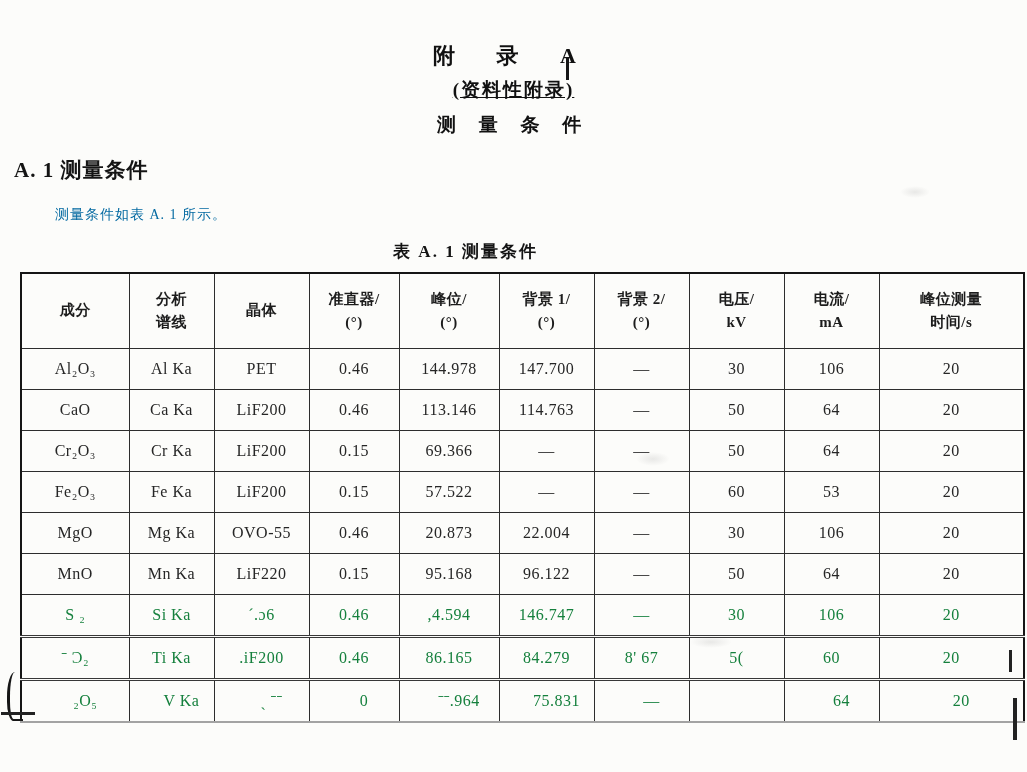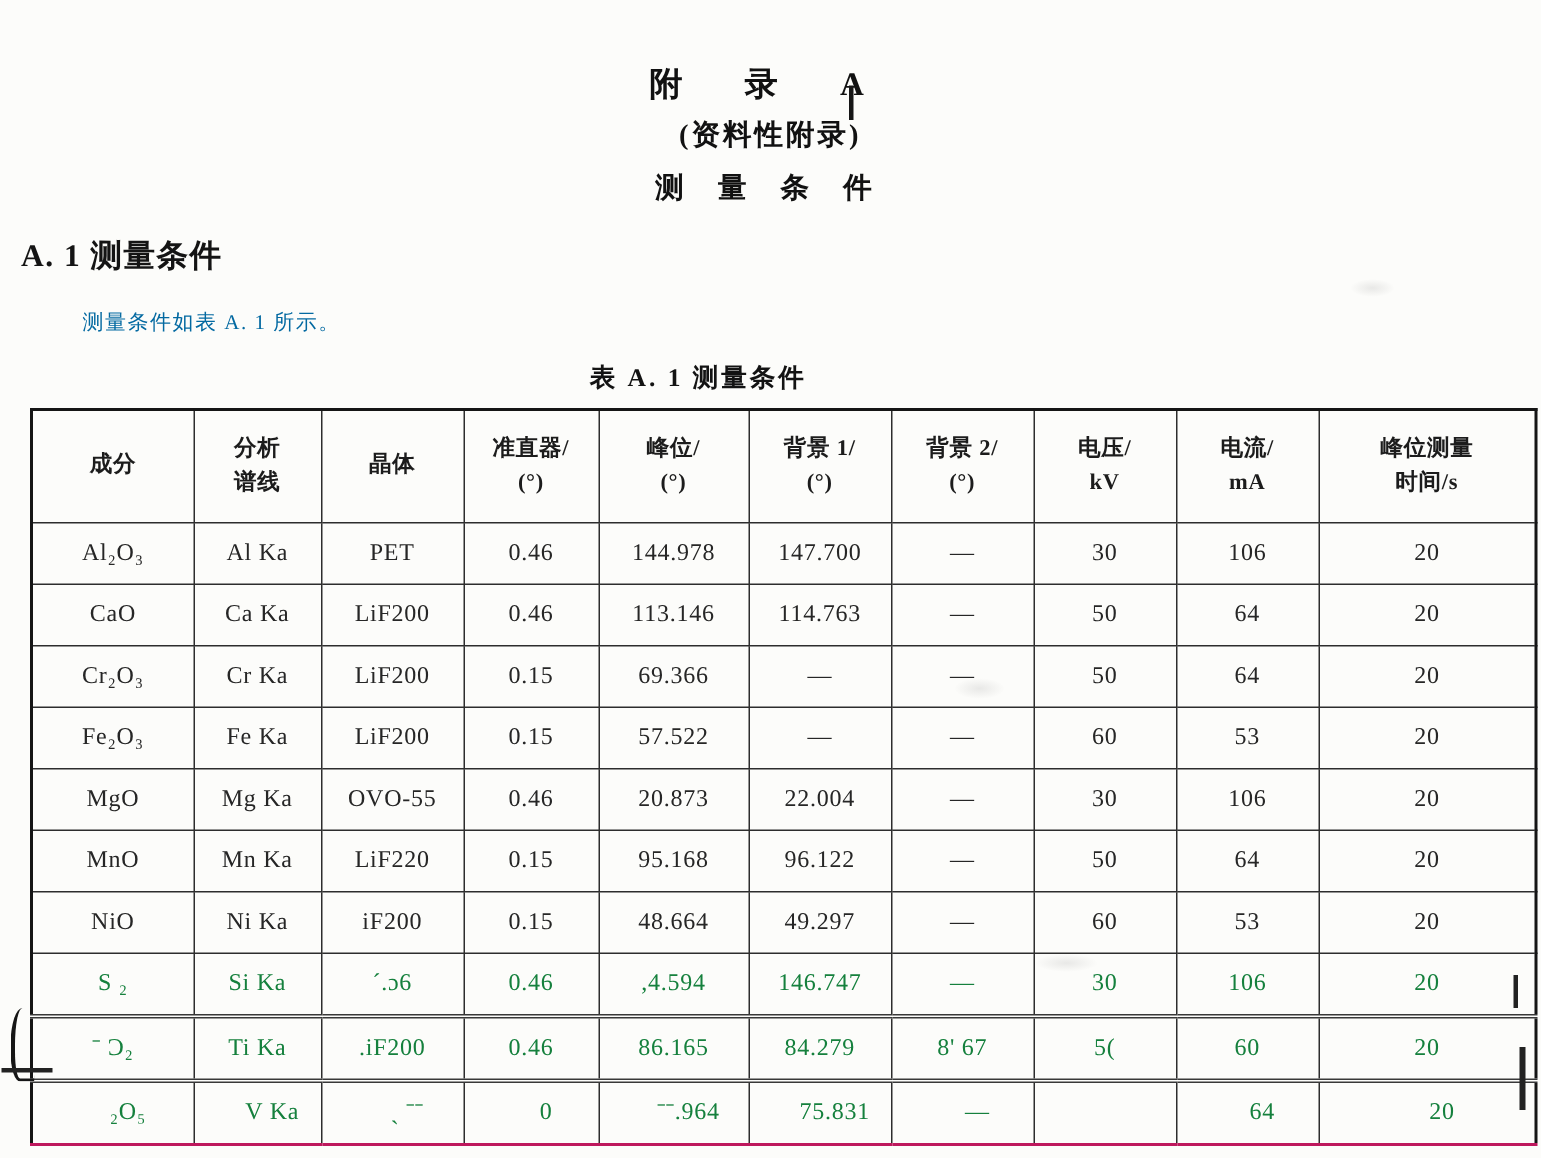--- a/index.html
+++ b/index.html
@@ -1,39 +1,39 @@
 <!DOCTYPE html>
 <html><head>
 <meta charset="utf-8">
 <style>
   html,body{margin:0;padding:0;width:1027px;height:772px;overflow:hidden;
     background:#fcfcfa;font-family:"Liberation Serif","DejaVu Serif",serif;color:#1e1e1e;}
   .page{position:relative;width:1027px;height:772px;}
 
   .title-line{position:absolute;left:0;width:1027px;text-align:center;font-weight:bold;color:#111;margin-top:19px;}
   .t1{top:22px;font-size:22px;letter-spacing:18px;}
-  .t2{top:58px;font-size:19px;letter-spacing:2px;}
+  .t2{top:58px;font-size:19px;letter-spacing:2px;text-decoration:underline;}
   .t3{top:93px;font-size:19px;letter-spacing:9px;}
 
   .section-heading{position:absolute;left:14px;top:156px;font-size:21px;font-weight:bold;color:#141414;letter-spacing:1px;}
   .intro{position:absolute;left:55px;top:206px;font-size:14px;color:#0369a1;letter-spacing:1px;}
   .caption{position:absolute;left:12px;top:240px;width:1003px;text-align:center;
     font-size:17px;font-weight:bold;color:#131313;letter-spacing:2px;transform:translateX(-48px);}
 
   table.meas{position:absolute;left:20px;top:272px;width:1003px;border-collapse:collapse;
     table-layout:fixed;background:transparent;}
   table.meas th,table.meas td{border:1px solid #2d2d2d;text-align:center;vertical-align:middle;
     font-size:16px;color:#262626;padding:0;letter-spacing:0.5px;}
   table.meas{border:2px solid #151515;}
   table.meas thead th{height:74px;font-size:15px;font-weight:600;color:#1c1c1c;
     white-space:pre-line;line-height:1.55;}
   table.meas tbody td{height:40px;}
   tr.smeared td{border-top:3px double #383838;}
   tr.degraded td{color:#15803d;}
-  table.meas tbody tr:last-child td{border-bottom:2px solid #be185d;padding-left:20px;}
+  table.meas tbody tr:last-child td{border-bottom:2px solid #a3a3a3;padding-left:20px;}
 
   .artifact{position:absolute;background:#161616;}
   #cursor-bar{left:566px;top:57px;width:3px;height:23px;}
   #bracket{left:7px;top:672px;width:13px;height:47px;background:transparent;
     border-left:3px solid #161616;border-bottom:2px solid #161616;border-radius:50% 0 0 40%;}
   #left-tick{left:1px;top:712px;width:34px;height:3px;background:#222;}
   #right-tick-1{left:1009px;top:650px;width:3px;height:22px;background:#222;}
   #right-tick-2{left:1013px;top:698px;width:4px;height:42px;background:#222;}
   .smudge{position:absolute;background:radial-gradient(ellipse at center,#777 0%,transparent 70%);
     opacity:.15;border-radius:50%;}
@@ -155,32 +155,20 @@
           <td>Mn Ka</td>
           <td>LiF220</td>
           <td>0.15</td>
           <td>95.168</td>
           <td>96.122</td>
           <td>—</td>
           <td>50</td>
           <td>64</td>
           <td>20</td>
         </tr>
-        <tr>
-          <td>NiO</td>
-          <td>Ni Ka</td>
-          <td>iF200</td>
-          <td>0.15</td>
-          <td>48.664</td>
-          <td>49.297</td>
-          <td>—</td>
-          <td>60</td>
-          <td>53</td>
-          <td>20</td>
-        </tr>
         <tr class="degraded">
           <td>S  ₂</td>
           <td>Si Ka</td>
           <td>ˊ.ɔ6</td>
           <td>0.46</td>
           <td>,4.594</td>
           <td>146.747</td>
           <td>—</td>
           <td>30</td>
           <td>106</td>

